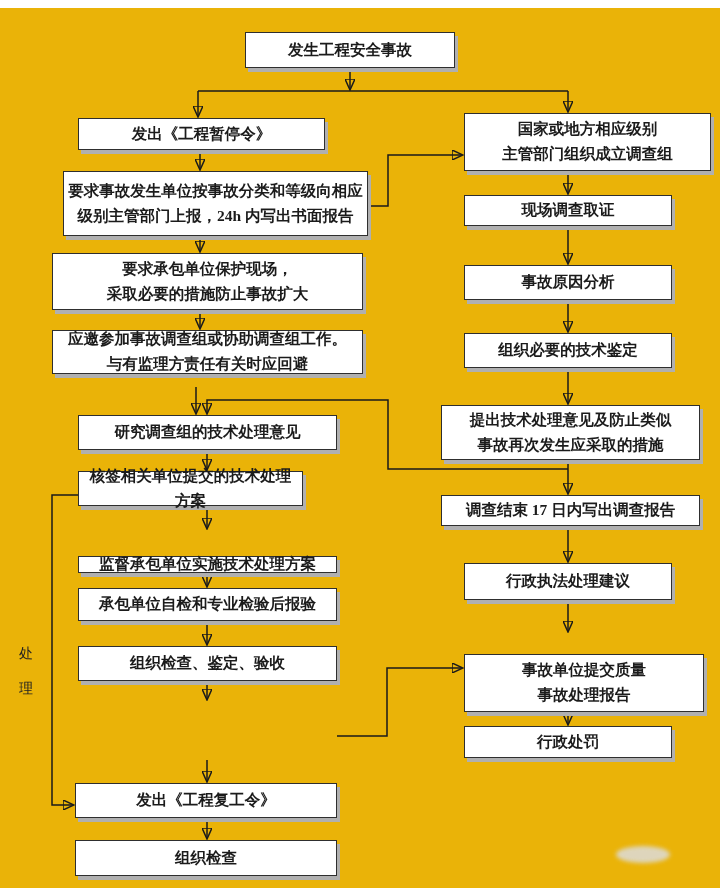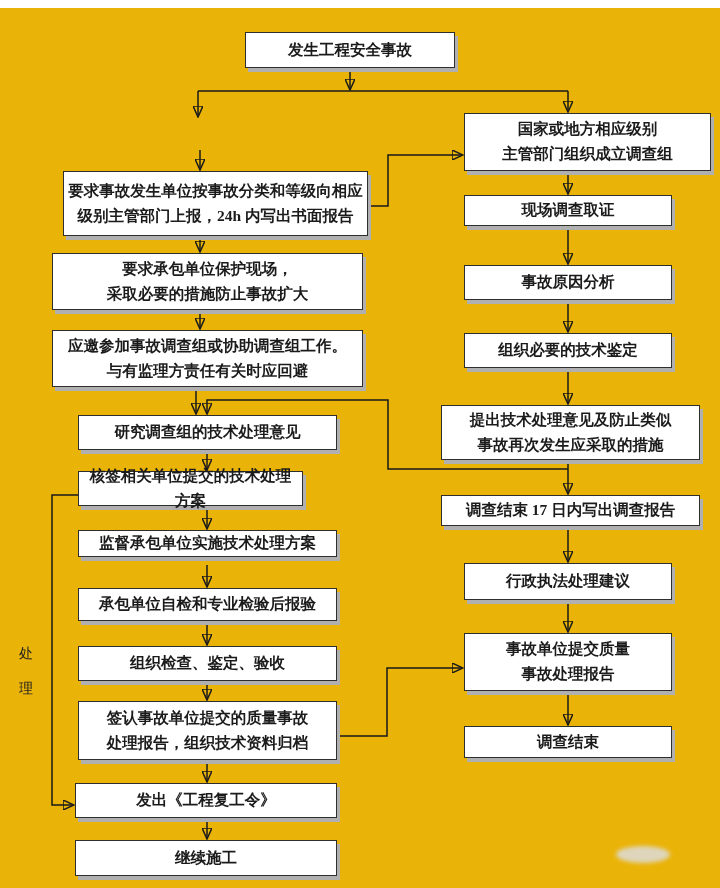--- a/index.html
+++ b/index.html
@@ -72,45 +72,44 @@
       <path d="M568,461 H388 V392 H207 V405" marker-end="url(#ah)"></path>
 
       <path d="M337,728 H387 V660 H462" marker-end="url(#ah)"></path>
 
       <path d="M78,487 H52 V797 H73" marker-end="url(#ah)"></path>
     </g>
   </svg>
 
   <div class="node" style="left:245px;top:24px;width:210px;height:36px">发生工程安全事故</div>
 
+  <div class="node" style="left:78px;top:110px;width:247px;height:32px">发出《工程暂停令》</div>
   <div class="node" style="left:63px;top:163px;width:305px;height:65px">要求事故发生单位按事故分类和等级向相应
 级别主管部门上报，24h 内写出书面报告</div>
   <div class="node" style="left:52px;top:245px;width:311px;height:57px">要求承包单位保护现场，
 采取必要的措施防止事故扩大</div>
-  <div class="node" style="left:52px;top:322px;width:311px;height:57px">应邀参加事故调查组或协助调查组工作。
+  <div class="node" style="left:52px;top:322px;width:311px;height:44px">应邀参加事故调查组或协助调查组工作。
 与有监理方责任有关时应回避</div>
   <div class="node" style="left:78px;top:407px;width:259px;height:35px">研究调查组的技术处理意见</div>
   <div class="node" style="left:78px;top:463px;width:225px;height:35px">核签相关单位提交的技术处理方案</div>
-  <div class="node" style="left:78px;top:522px;width:259px;height:27px">监督承包单位实施技术处理方案</div>
+  <div class="node" style="left:78px;top:548px;width:259px;height:17px">监督承包单位实施技术处理方案</div>
   <div class="node" style="left:78px;top:580px;width:259px;height:33px">承包单位自检和专业检验后报验</div>
   <div class="node" style="left:78px;top:638px;width:259px;height:35px">组织检查、鉴定、验收</div>
-  <div class="node" style="left:78px;top:693px;width:259px;height:59px">签认事故单位提交的质量事故
-处理报告，组织技术资料归档</div>
   <div class="node" style="left:75px;top:775px;width:262px;height:35px">发出《工程复工令》</div>
-  <div class="node" style="left:75px;top:832px;width:262px;height:36px">继续施工</div>
+  <div class="node" style="left:75px;top:832px;width:262px;height:36px">组织检查</div>
 
   <div class="node" style="left:464px;top:105px;width:247px;height:58px">国家或地方相应级别
 主管部门组织成立调查组</div>
   <div class="node" style="left:464px;top:257px;width:208px;height:35px">事故原因分析</div>
   <div class="node" style="left:464px;top:187px;width:208px;height:31px">现场调查取证</div>
   <div class="node" style="left:464px;top:325px;width:208px;height:35px">组织必要的技术鉴定</div>
   <div class="node" style="left:441px;top:397px;width:259px;height:55px">提出技术处理意见及防止类似
 事故再次发生应采取的措施</div>
   <div class="node" style="left:441px;top:487px;width:259px;height:31px">调查结束 17 日内写出调查报告</div>
   <div class="node" style="left:464px;top:555px;width:208px;height:37px">行政执法处理建议</div>
-  <div class="node" style="left:464px;top:625px;width:208px;height:58px">事故单位提交质量
+  <div class="node" style="left:464px;top:646px;width:240px;height:58px">事故单位提交质量
 事故处理报告</div>
-  <div class="node" style="left:464px;top:718px;width:208px;height:32px">调查结束</div>
+  <div class="node" style="left:464px;top:718px;width:208px;height:32px">行政处罚</div>
 
   <div class="side-label">处理</div>
 
   <div class="watermark"></div>
 </div>
 
 </body></html>

